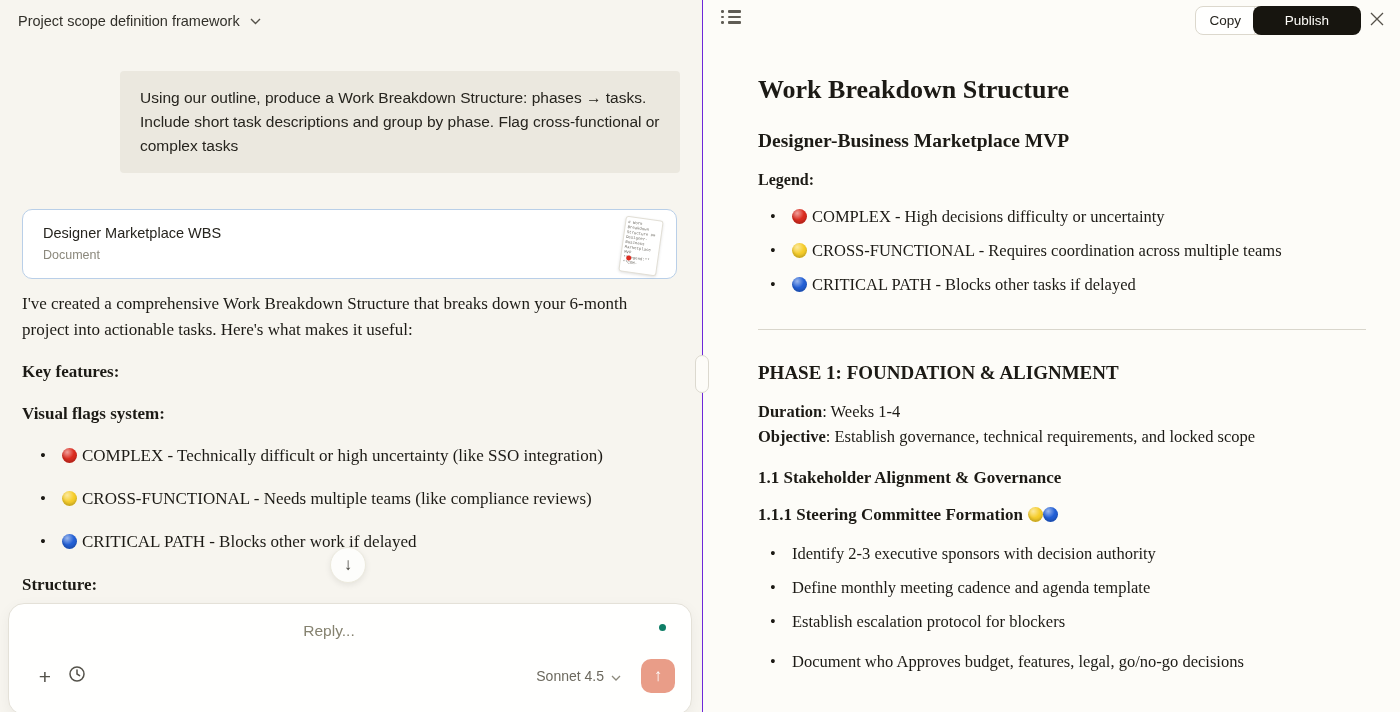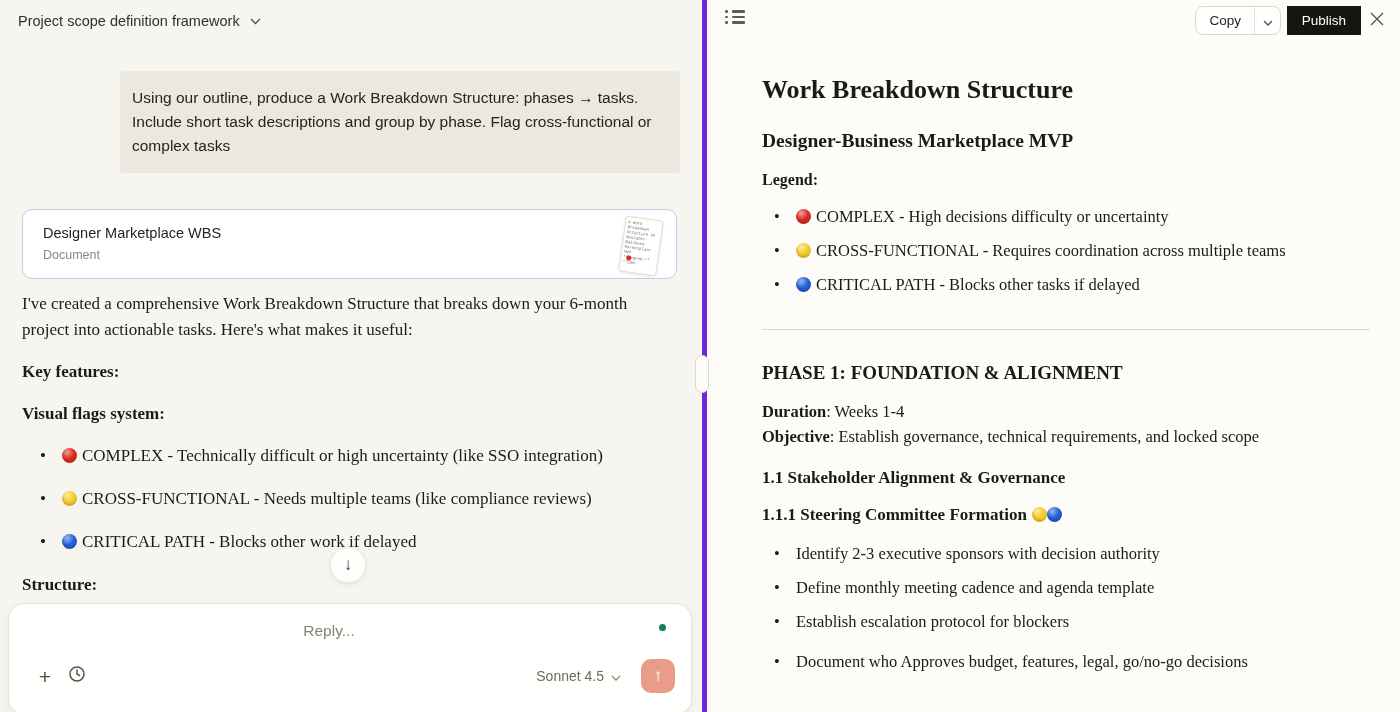--- a/index.html
+++ b/index.html
@@ -7,21 +7,21 @@
   body { font-family:"Liberation Sans","DejaVu Sans",sans-serif; color:#211f1a; position:relative; background:#f7f5ef; }
 
   
   .chat-panel { position:absolute; left:0; top:3px; width:702px; height:712px; background:#f7f5ef; }
 
   .conv-header { position:absolute; left:18px; top:10px; display:flex; align-items:center; gap:10px; cursor:pointer; }
   .conv-title { font-size:14.5px; font-weight:500; color:#32302a; }
   .chev { width:11px; height:7px; display:inline-block; }
   .chev svg { display:block; }
 
-  .user-bubble { position:absolute; left:120px; top:68px; width:560px; background:#ebe8df; border-radius:4px; padding:15px 12px; font-size:15.5px; line-height:24px; color:#26241e; }
+  .user-bubble { position:absolute; left:120px; top:68px; width:560px; background:#ebe8df; border-radius:4px; padding:15px 20px; font-size:15.5px; line-height:24px; color:#26241e; }
 
   .artifact-card { position:absolute; left:22px; top:206px; width:655px; height:70px; background:#ffffff; border:1px solid #b9cfe8; border-radius:10px; cursor:pointer; }
   .card-title { position:absolute; left:20px; top:15px; font-size:14.5px; font-weight:500; color:#26241e; }
   .card-kind { position:absolute; left:20px; top:38px; font-size:12.5px; color:#8b887c; }
   .thumb { position:absolute; right:16px; top:8px; width:38px; height:56px; background:#fff; border:1px solid #e2dfd6; border-radius:3px; transform:rotate(8deg); box-shadow:0 1px 3px rgba(0,0,0,.12); overflow:hidden; padding:3px 2px; }
   .thumb-text { font-size:4px; line-height:5px; color:#6b6860; word-break:break-word; font-family:"Liberation Mono","DejaVu Sans Mono",monospace; }
   .thumb-dot { position:absolute; left:5px; top:38px; width:5px; height:5px; border-radius:50%; }
 
   .response { position:absolute; left:22px; top:288px; width:650px; font-family:"Liberation Serif","DejaVu Serif",serif; font-size:17px; line-height:26px; color:#1c1a15; }
   .response p.lead { margin:0 0 16px; }
@@ -44,32 +44,32 @@
   .composer-row { position:absolute; left:20px; right:16px; top:52px; height:40px; display:flex; align-items:center; }
   .icon-btn { width:32px; height:32px; display:flex; align-items:center; justify-content:center; cursor:pointer; color:#54524a; border-radius:8px; }
   .plus-glyph { font-size:21px; font-weight:300; line-height:1; color:#54524a; }
   .model-select { margin-left:auto; display:flex; align-items:center; gap:7px; font-size:14px; color:#6c695e; cursor:pointer; padding-right:20px; }
   .send-btn { width:34px; height:34px; border-radius:10px; border:none; background:#e99d88; color:#ffffff; font-size:17px; font-weight:700; cursor:pointer; display:flex; align-items:center; justify-content:center; }
 
   
   .resize-handle { position:absolute; left:695px; top:355px; width:14px; height:38px; border-radius:8px; background:#fdfcf8; border:1px solid #dcd9cf; cursor:col-resize; z-index:5; }
 
   
-  .artifact-panel { position:absolute; left:702px; top:0; width:698px; height:712px; background:#fdfcf8; border-left:5px solid #6d28d9; }
+  .artifact-panel { position:absolute; left:702px; top:0; width:698px; height:712px; background:#fdfcf8; border-left:1px solid #6d28d9; }
 
   .art-toolbar { position:absolute; left:0; right:0; top:0; height:42px; }
   .outline-btn { position:absolute; left:18px; top:10px; width:24px; height:22px; cursor:pointer; }
   .ol-row { display:flex; align-items:center; gap:4px; margin-bottom:3px; }
   .ol-dot { width:2.5px; height:2.5px; background:#5f5c54; border-radius:50%; }
   .ol-line { width:13px; height:2.5px; background:#5f5c54; border-radius:1px; }
 
   .copy-group { position:absolute; right:119px; top:6px; height:29px; display:flex; align-items:stretch; background:#fffffe; border:1px solid #dcd8cd; border-radius:8px; overflow:hidden; }
   .copy-main { padding:0 13px; display:flex; align-items:center; font-size:13.5px; font-weight:500; color:#26241e; cursor:pointer; }
   .copy-chev { width:26px; display:flex; align-items:center; justify-content:center; border-left:1px solid #e6e3da; cursor:pointer; }
-  .publish-btn { position:absolute; right:39px; top:6px; height:29px; padding:0 15px; background:#17150f; color:#fefdf9; border:none; border-radius:0; font-size:13.5px; font-weight:500; cursor:pointer; }
+  .publish-btn { position:absolute; right:39px; top:6px; height:29px; padding:0 32px; background:#17150f; color:#fefdf9; border:none; border-radius:8px; font-size:13.5px; font-weight:500; cursor:pointer; }
   .close-btn { position:absolute; right:12px; top:10px; width:22px; height:22px; display:flex; align-items:center; justify-content:center; cursor:pointer; color:#55524a; }
 
   .doc { position:absolute; left:55px; top:0; width:608px; padding-top:74px; font-family:"Liberation Serif","DejaVu Serif",serif; color:#1c1a15; font-size:16.5px; line-height:26px; }
   .doc h1 { font-size:26px; line-height:32px; font-weight:700; margin:0; }
   .doc h2 { font-size:19.5px; line-height:24px; font-weight:700; margin:23px 0 0; }
   .doc .legend-label { font-size:16px; font-weight:700; margin:16px 0 0; line-height:22px; }
   ul.doc-list { list-style:none; margin:13px 0 0; padding:0 0 0 12px; }
   ul.doc-list li { margin-bottom:8px; }
   .doc hr { border:none; border-top:1px solid #d9d6cc; margin:31px 0 0; }
   .doc h3 { font-size:19px; line-height:24px; font-weight:700; margin:31px 0 0; }

